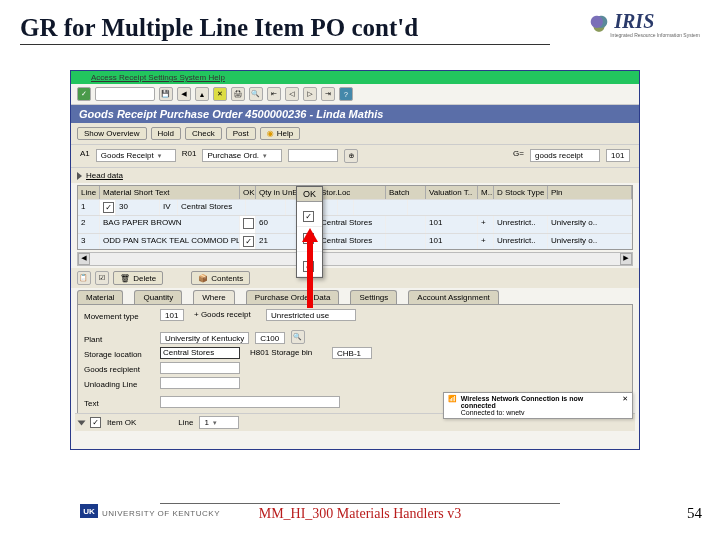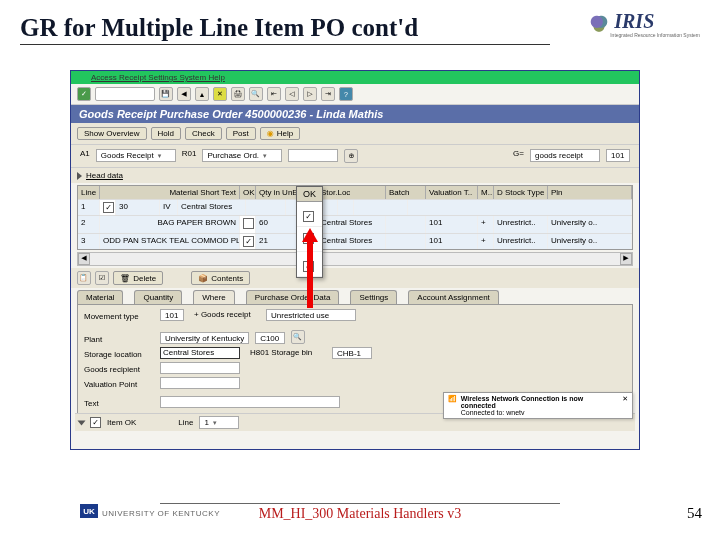--- a/index.html
+++ b/index.html
@@ -33,21 +33,21 @@
   .headdata { padding: 3px 6px; background: #eae6d8; display:flex; align-items:center; gap:4px;text-decoration:underline; }
   .tri { width: 0; height: 0; border-top: 4px solid transparent; border-bottom: 4px solid transparent; border-left: 5px solid #555; display:inline-block; }
   
   .grid { margin: 2px 6px; border: 1px solid #999; background: #fff; }
   .grid-head { display: flex; background: #d8d4c0; }
   .gh { border-right: 1px solid #aaa; padding: 2px 3px; font-size: 8px; overflow: hidden; white-space: nowrap; }
   .grid-row { display: flex; background: #fff; border-top: 1px solid #ddd; }
   .gc { border-right: 1px solid #eee; padding: 2px 3px; font-size: 8px; overflow: hidden; white-space: nowrap; background: #e8f0f8; }
   .gc.white { background: #fff; }
   
-  .c-line { width: 22px; } .c-mat { width: 140px; text-align: right; } .c-ok { width: 16px; } .c-qty { width: 44px; } .c-e { width: 18px; } .c-sloc { width: 68px; } .c-batch { width: 40px; } .c-val { width: 52px; } .c-m { width: 16px; } .c-stock { width: 54px; } .c-rest { flex:1; }
+  .c-line { width: 22px; } .c-mat { width: 140px; } .c-ok { width: 16px; } .c-qty { width: 44px; } .c-e { width: 18px; } .c-sloc { width: 68px; } .c-batch { width: 40px; } .c-val { width: 52px; } .c-m { width: 16px; } .c-stock { width: 54px; } .c-rest { flex:1; }
   
   .chk { width: 11px; height: 11px; border: 1px solid #666; background: #fff; display: inline-flex; align-items: center; justify-content: center; font-size: 8px; }
   
   .ok-popup { position: absolute; top: 186px; left: 296px; z-index: 5; background: #fff; border: 1px solid #666; box-shadow: 2px 2px 4px rgba(0,0,0,.3); }
   .ok-head { background: #d8d4c0; padding: 2px 6px; font-size: 9px; border-bottom: 1px solid #999; }
   .ok-row { padding: 3px 6px; border-bottom: 1px solid #eee; }
   
   .red-arrow { position: absolute; top: 228px; left: 304px; width: 12px; height: 80px; z-index: 6; }
   .red-arrow .shaft { position: absolute; top: 14px; left: 3px; width: 6px; height: 66px; background: #e00; }
   .red-arrow .head { position: absolute; top: 0; left: -2px; width: 0; height: 0; border-left: 8px solid transparent; border-right: 8px solid transparent; border-bottom: 14px solid #e00; }
@@ -241,21 +241,21 @@
       <div class="dlbl">Storage location</div>
       <div class="dval highlight-box">Central Stores</div>
       <div class="dval" style="border:none;background:transparent;min-width:80px;">H801  Storage bin</div>
       <div class="dval" style="min-width:40px;width:40px;">CHB-1</div>
     </div>
     <div class="drow">
       <div class="dlbl">Goods recipient</div>
       <div class="dval"></div>
     </div>
     <div class="drow">
-      <div class="dlbl">Valuation Point</div>
+      <div class="dlbl">Unloading Line</div>
       <div class="dval"></div>
     </div>
     <div style="height:4px"></div>
     <div class="drow">
       <div class="dlbl">Text</div>
       <div class="dval" style="min-width:180px;"></div>
     </div>
   </div>
 
   <div class="footer-row">

